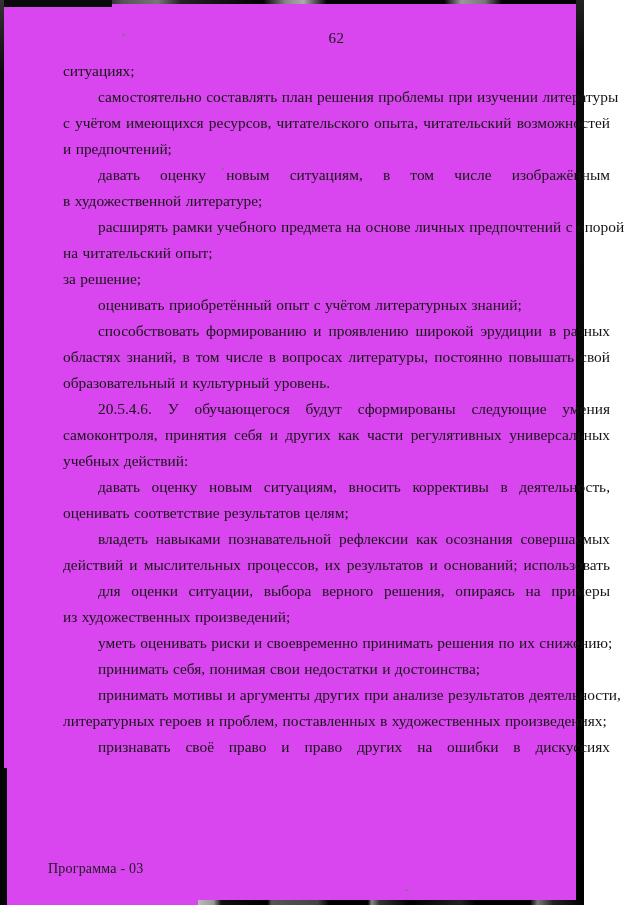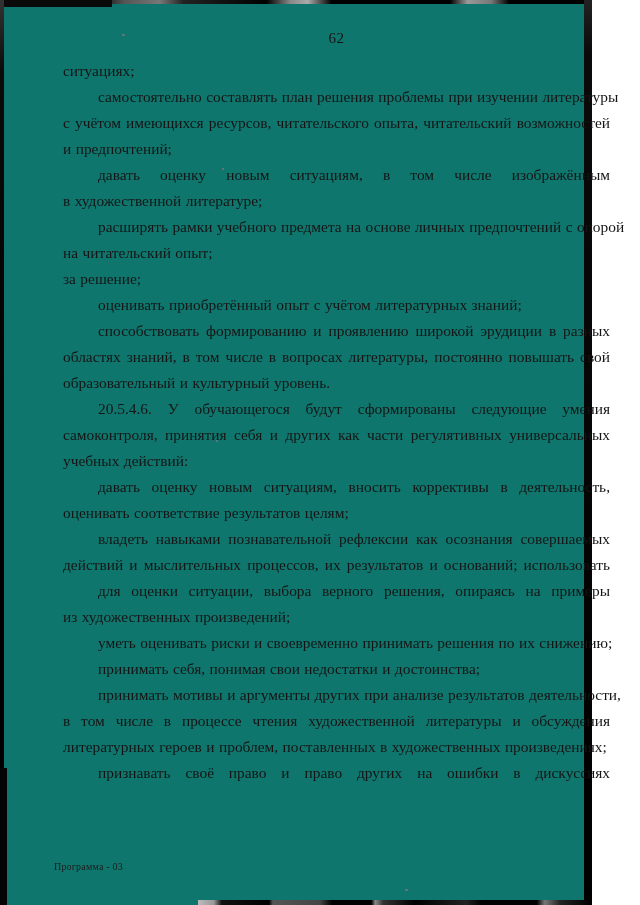--- a/index.html
+++ b/index.html
@@ -5,23 +5,22 @@
   html, body { margin: 0; padding: 0; }
   body {
     width: 640px; height: 905px;
     background: #ffffff;
     overflow: hidden;
     font-family: "Liberation Serif", serif;
   }
   .page {
     position: relative;
     width: 584px; height: 905px;
-    background: #0f766e;
+    background: #d946ef;
     color: #151515;
-    padding-left: 8px;
   }
   
   .edge { position: absolute; }
   .edge-top {
     top: 0; left: 0; right: 0; height: 4px;
     background: linear-gradient(90deg,
       #000 0%, #000 17%, #111 17%, #555 21%, #777 27%, #222 31%,
       #000 45%, #888 49%, #aaa 52%, #000 56%, #000 76%, #999 79%,
       #777 83%, #000 86%, #000 100%);
   }
@@ -67,22 +66,22 @@
     font-size: 15.4px;
     word-spacing: 0.6px;
     text-align: justify;
     text-align-last: left;
     white-space: nowrap;
   }
   .line.stretch { text-align-last: justify; }
   .line.indent { padding-left: 35px; }
   .footer {
     position: absolute;
-    top: 861px; left: 54px;
-    font-size: 10px;
+    top: 861px; left: 48px;
+    font-size: 14px;
     color: #1c1c1c;
     letter-spacing: 0.2px;
   }
 </style>
 </head>
 <body>
 
 <div class="page">
 
   <div class="edge edge-top"></div>
@@ -118,20 +117,19 @@
       <div class="line">учебных действий:</div>
       <div class="line indent stretch">давать оценку новым ситуациям, вносить коррективы в деятельность,</div>
       <div class="line">оценивать соответствие результатов целям;</div>
       <div class="line indent stretch">владеть навыками познавательной рефлексии как осознания совершаемых</div>
       <div class="line stretch">действий и мыслительных процессов, их результатов и оснований; использовать</div>
       <div class="line indent stretch">для оценки ситуации, выбора верного решения, опираясь на примеры</div>
       <div class="line">из художественных произведений;</div>
       <div class="line indent">уметь оценивать риски и своевременно принимать решения по их снижению;</div>
       <div class="line indent">принимать себя, понимая свои недостатки и достоинства;</div>
       <div class="line indent stretch">принимать мотивы и аргументы других при анализе результатов деятельности,</div>
-      <div class="line stretch">в том числе в процессе чтения художественной литературы и обсуждения</div>
       <div class="line">литературных героев и проблем, поставленных в художественных произведениях;</div>
       <div class="line indent stretch">признавать своё право и право других на ошибки в дискуссиях</div>
     </div>
 
   <div class="footer">Программа - 03</div>
 
 </div>
 
 </body></html>

